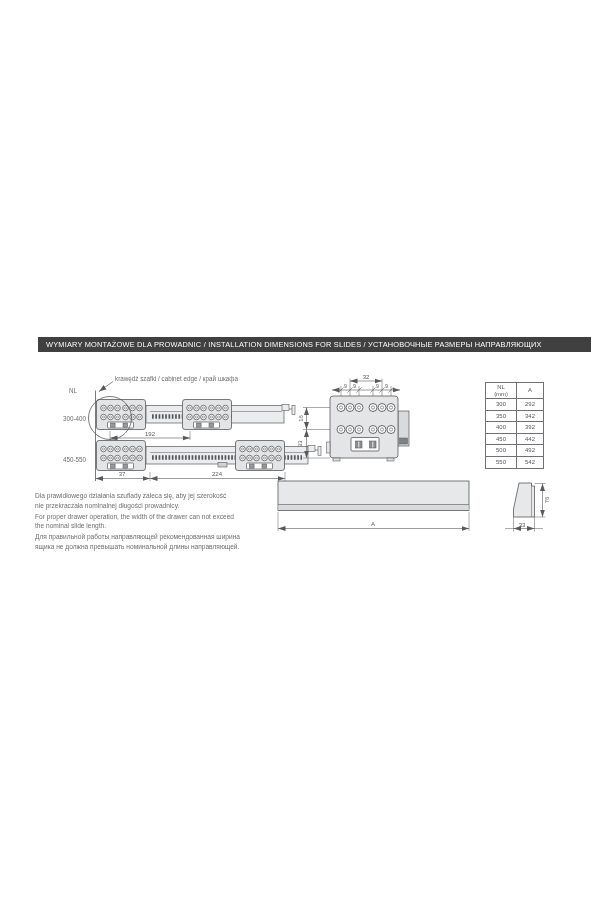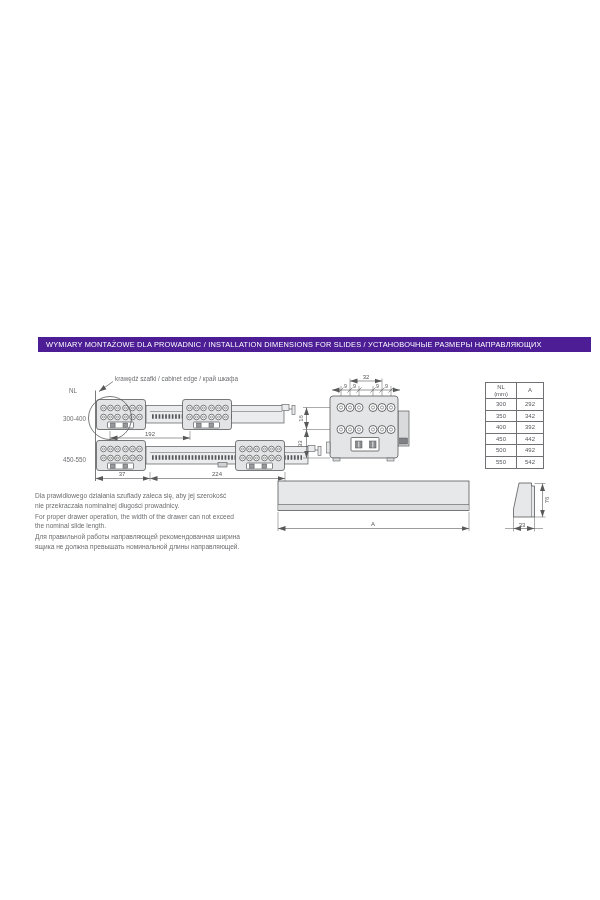--- a/index.html
+++ b/index.html
@@ -1,19 +1,19 @@
 <!DOCTYPE html>
 <html><head>
 <meta charset="utf-8">
 <style>
   html,body{margin:0;padding:0;background:#ffffff;}
   #page{position:relative;width:600px;height:900px;background:#fff;overflow:hidden;
         font-family:"Liberation Sans", sans-serif;}
   #header-bar{position:absolute;left:38px;top:337px;width:553px;height:15px;
-        background:#4c1d95;color:#ffffff;font-size:7.4px;line-height:15.5px;
+        background:#404040;color:#ffffff;font-size:7.4px;line-height:15.5px;
         padding-left:8px;box-sizing:border-box;letter-spacing:.2px;white-space:nowrap;}
   svg{position:absolute;left:0;top:0;}
   svg text{font-family:"Liberation Sans", sans-serif;fill:#58595b;}
   .dimtxt{font-size:6px;}
   .dimtxt-sm{font-size:5.4px;}
   .lbltxt{font-size:6.3px;fill:#6d6e71;}
   #dim-table{position:absolute;left:485px;top:382px;border-collapse:collapse;
         font-size:5.9px;color:#55565a;text-align:center;}
   #dim-table th,#dim-table td{border:0.8px solid #6f7174;padding:0;font-weight:normal;}
   #dim-table th{width:30px;height:15px;line-height:6.5px;}

